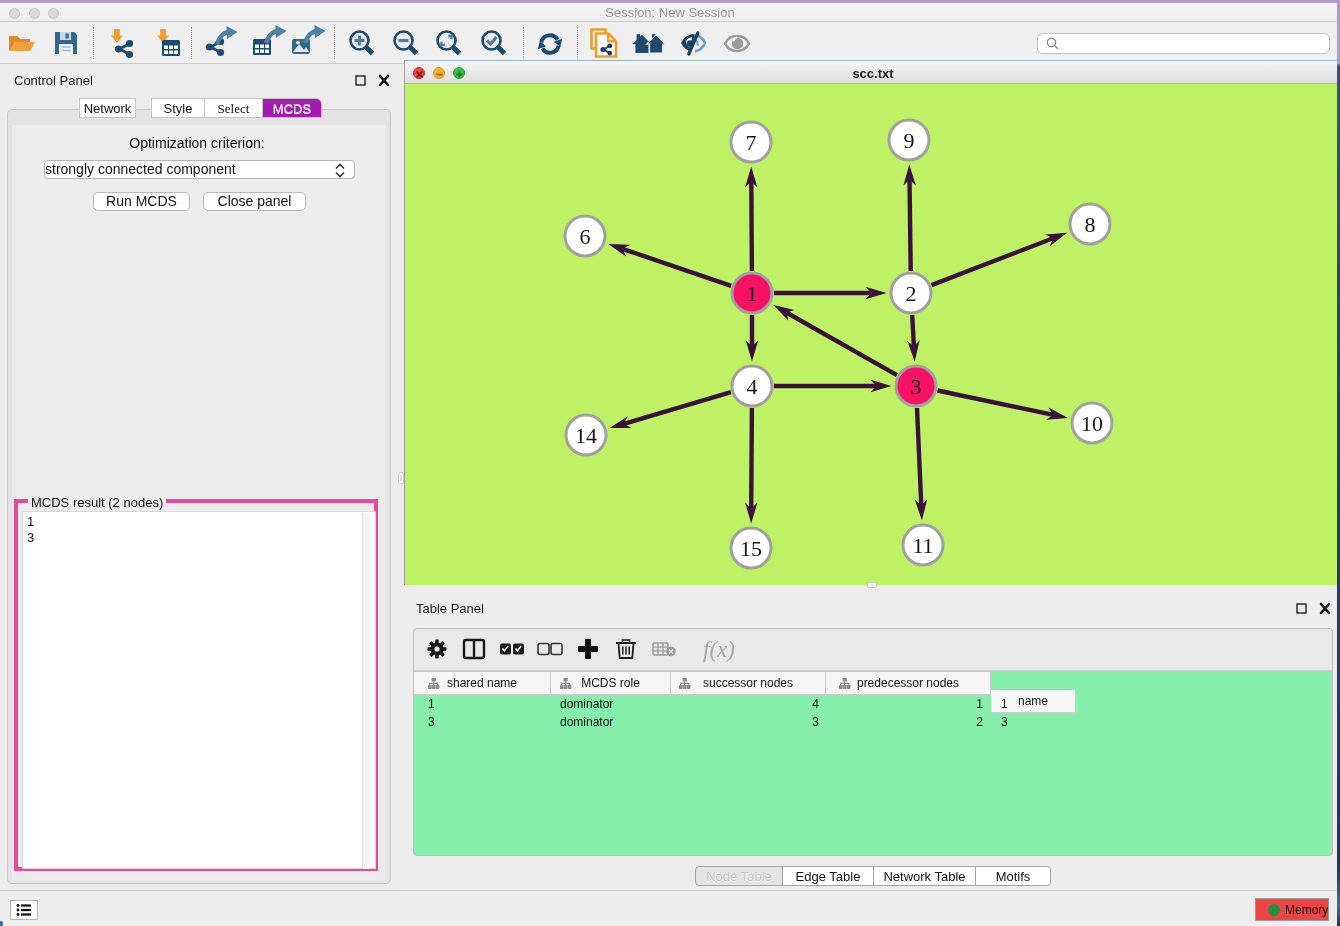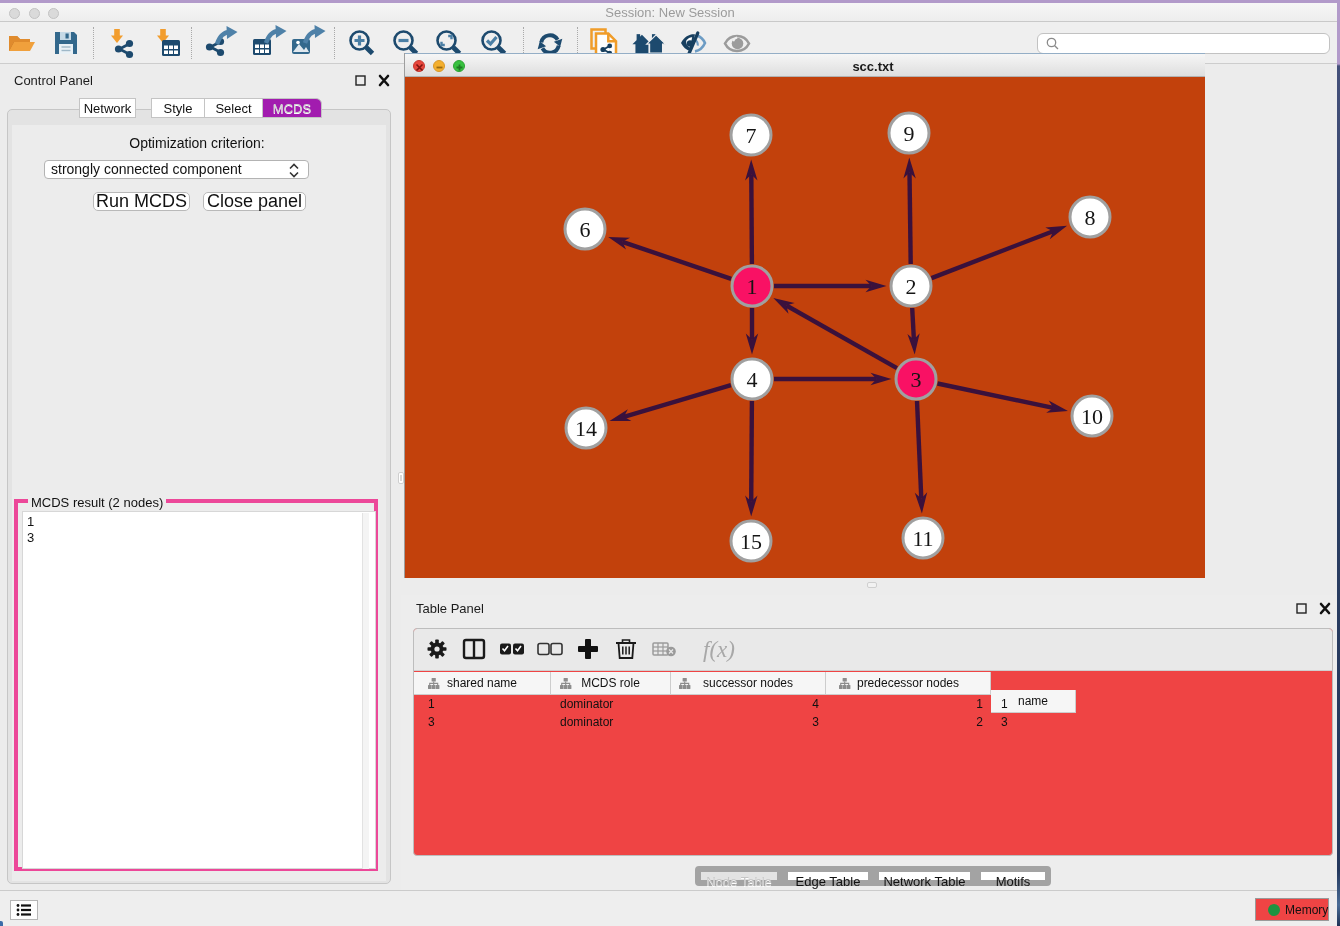--- a/index.html
+++ b/index.html
@@ -28,61 +28,61 @@
 #cpanel { left:0; top:64px; width:394px; height:826px; background:#ececec; }
 #cpanel-title { position:absolute; left:14px; top:9px; font-size:13px; color:#1c1c1c; }
 .ptab { position:absolute; top:34px; height:20px; font-size:13px; color:#111;
   background:#fff; border:1px solid #c4c4c4; text-align:center; line-height:19px; }
 #cp-outer { position:absolute; left:7px; top:45px; width:384px; height:775px;
   background:#e3e3e3; border:1px solid #c6c6c6; border-radius:5px; }
 #cp-inner { position:absolute; left:4px; top:15px; width:374px; height:756px;
   background:#ececec; }
 #opt-label { position:absolute; left:0; top:71px; width:394px; text-align:center;
   font-size:14px; color:#111; }
-#combo { position:absolute; left:44px; top:96px; width:265px; height:19px;
+#combo { position:absolute; left:44px; top:96px; width:311px; height:19px;
   background:#fff; border:1px solid #b3b3b3; border-radius:4px;
-  font-size:14px; color:#111; line-height:17px; padding-left:6px; }
+  font-size:14px; color:#111; line-height:17px; padding-left:0; }
 .cbtn { position:absolute; top:128px; height:19px; background:#fff;
-  border:1px solid #b9b9b9; border-radius:5px; font-size:18px; color:#111;
+  border:1px solid #b9b9b9; border-radius:5px; font-size:14px; color:#111;
   text-align:center; line-height:17px; }
 #groupbox { position:absolute; left:14px; top:435px; width:364px; height:372px;
   border:4px solid #ec4899; }
 #grouplabel { position:absolute; left:10px; top:-8px; background:#ececec;
   padding:0 3px; font-size:13px; color:#111; }
 #grouparea { position:absolute; left:4px; top:8px; width:354px; height:358px;
   background:#fff; border:1px solid #d7d7d7; font-size:13px; color:#111;
   padding:2px 0 0 4px; line-height:16px; }
 #groupscroll { position:absolute; right:6px; top:1px; width:7px; height:356px;
   background:#f4f4f4; border-left:1px solid #e2e2e2; }
 
 
-#netwin { left:404px; top:53px; width:801px; height:525px; background:#c2410c; overflow:hidden;
+#netwin { left:404px; top:60px; width:933px; height:525px; background:#bef264; overflow:hidden;
   border-left:1px solid #9e9e9e; }
 #nettitle { position:absolute; left:0; top:0; width:933px; height:24px;
   background:linear-gradient(#f6f6f6,#dedede); border-bottom:1px solid #b2b2b2;
   border-top:1px solid #94aec6; }
 .mdot { position:absolute; top:6px; width:12px; height:12px; border-radius:50%; }
 #netname { position:absolute; left:0; top:5px; width:933px; text-align:center;
   font-size:13px; font-weight:bold; color:#1a1a1a; text-indent:3px; }
 
 
 #tpanel { left:401px; top:595px; width:939px; height:295px; background:#ededed; }
 #tpanel-title { position:absolute; left:15px; top:6px; font-size:13px; color:#1c1c1c; }
 #tbox { position:absolute; left:12px; top:33px; width:920px; height:228px;
-  background:#ef4444; border:1px solid #bdbdbd; border-radius:4px; }
+  background:#86efac; border:1px solid #bdbdbd; border-radius:4px; }
 #tbar { position:absolute; left:0; top:0; width:918px; height:42px;
   background:#e9e9e9; border-bottom:1px solid #cfcfcf; border-radius:3px 3px 0 0; }
 #thead { position:absolute; left:0; top:43px; width:918px; height:23px; }
 .th { position:absolute; top:0; height:23px; background:#f6f6f6;
   border-right:1px solid #cdcdcd; border-bottom:1px solid #cdcdcd;
   font-size:12px; color:#111; text-align:center; line-height:23px; }
 .trow { position:absolute; font-size:12px; color:#111; height:18px; line-height:18px; }
 #ttabs { position:absolute; left:0; top:271px; width:939px; height:21px; }
 .ttab { position:absolute; top:0; height:20px; font-size:13px; text-align:center;
-  line-height:19px; background:#fff; border:6px solid #a3a3a3; color:#111; }
+  line-height:19px; background:#fff; border:1px solid #a3a3a3; color:#111; }
 
 
 #statusbar { left:0; top:890px; width:1340px; height:36px; background:#eeeeee;
   border-top:1px solid #cbcbcb; }
 #listbtn { position:absolute; left:10px; top:9px; width:28px; height:20px;
   background:#fdfdfd; border:1px solid #b5b5b5; }
 #membtn { position:absolute; left:1255px; top:7px; width:74px; height:23px; overflow:hidden;
   background:#ef4444; border:1px solid #9a9a9a; font-size:12px; color:#111; }
 
 
@@ -255,21 +255,21 @@
   <div id="cpanel-title">Control Panel</div>
   <svg width="40" height="14" style="position:absolute;left:353px;top:10px" viewBox="0 0 40 14">
     <rect x="3" y="2" width="9" height="9" fill="none" stroke="#222" stroke-width="1.4"></rect>
     <path d="M27 2 L35 11 M35 2 L27 11" stroke="#111" stroke-width="2.6" stroke-linecap="round"></path>
   </svg>
   <div id="cp-outer">
       <div id="cp-inner"></div>
     </div>
   <div class="ptab" style="left:79px; width:57px;">Network</div>
   <div class="ptab" style="left:151px; width:54px;">Style</div>
-  <div class="ptab" style="left:204px; width:59px;">Select</div>
+  <div class="ptab" style="left:204px; width:59px;font-family:Liberation Serif, serif;">Select</div>
   <div class="ptab" style="left:262px; width:60px; background:#a21caf; color:#cfcfcf; border-radius:0 6px 0 0; text-shadow:0 1px 0 #fff;">MCDS</div>
   <div id="opt-label">Optimization criterion:</div>
   <div id="combo">strongly connected component
     <svg width="12" height="15" style="position:absolute;right:8px;top:2px" viewBox="0 0 12 15">
       <path d="M2 5.5 L6 1.5 L10 5.5" fill="none" stroke="#333" stroke-width="1.6"></path>
       <path d="M2 9.5 L6 13.5 L10 9.5" fill="none" stroke="#333" stroke-width="1.6"></path>
     </svg>
   </div>
   <div class="cbtn" style="left:93px; width:97px;">Run MCDS</div>
   <div class="cbtn" style="left:203px; width:103px;">Close panel</div>

